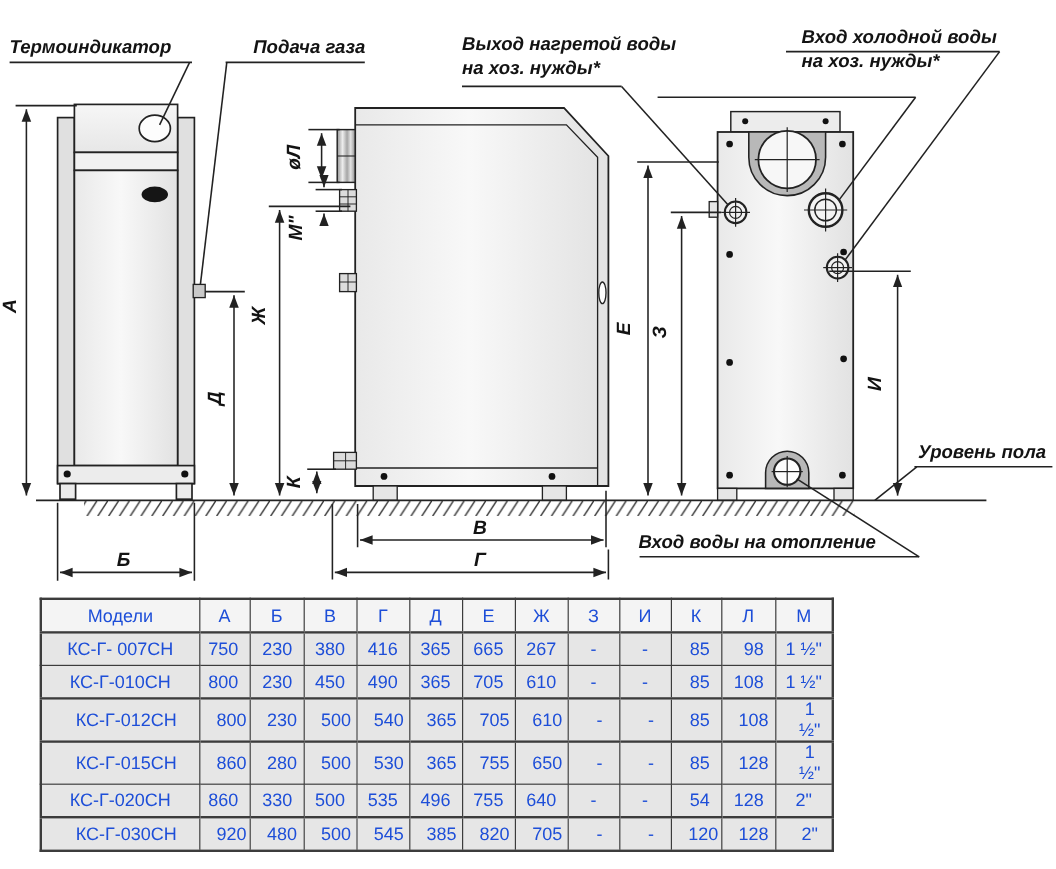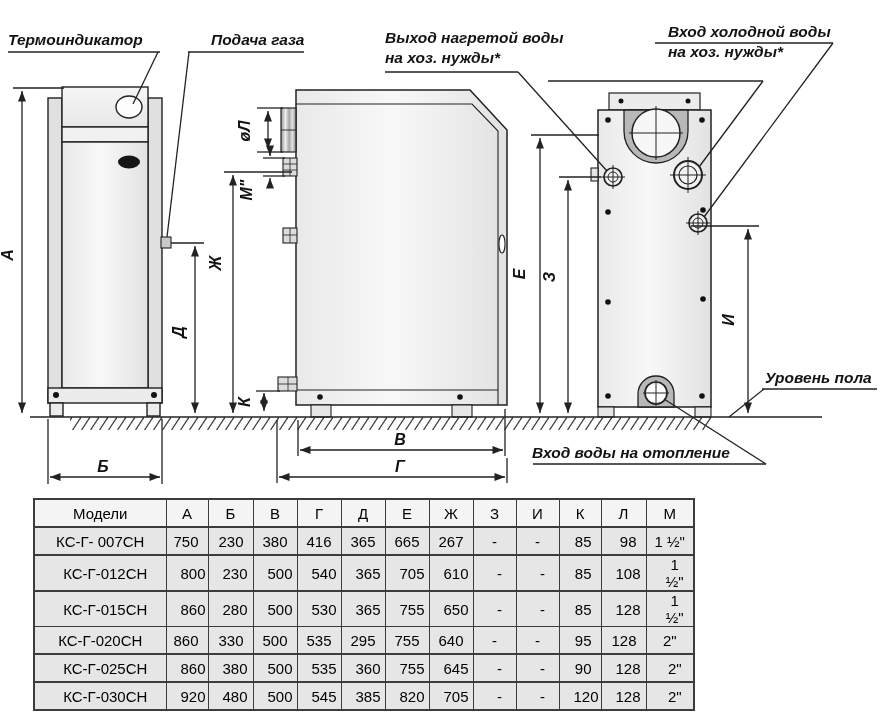--- a/index.html
+++ b/index.html
@@ -13,21 +13,21 @@
     position:absolute;font-style:italic;font-weight:bold;
     font-size:15.5px;line-height:20px;color:#131313;white-space:nowrap;
   }
   .dim{
     font-style:italic;font-weight:bold;font-size:16px;fill:#131313;
     font-family:"Liberation Sans", sans-serif;
   }
   .tablewrap{position:absolute;left:33px;top:498px;width:660px;}
   table.spec{
     border-collapse:collapse;table-layout:fixed;width:660px;
-    font-size:15px;color:#000000;
+    font-size:15px;color:#1d4ed8;
   }
   table.spec th, table.spec td{
     border:1.5px solid #3c3c3c;height:26px;padding:0 4px;overflow:hidden;
   }
   table.spec{border:2.5px solid #3c3c3c;}
   table.spec th{background:#f4f4f4;font-weight:normal;text-align:center;}
   table.spec td{background:#e6e6e6;}
   table.spec td.model{text-align:center;margin-top:16px;}
   table.spec td.num{text-align:right;padding-right:9px;}
   table.spec td.center{text-align:center;}
@@ -312,20 +312,35 @@
             <td class="num">416</td>
             <td class="num">365</td>
             <td class="num">665</td>
             <td class="num">267</td>
             <td class="center">-</td>
             <td class="center">-</td>
             <td class="num">85</td>
             <td class="num">98</td>
             <td class="center">1 ½"</td>
           </tr>
+          <tr>
+            <td class="model">КС-Г-010СН</td>
+            <td class="num">800</td>
+            <td class="num">230</td>
+            <td class="num">450</td>
+            <td class="num">490</td>
+            <td class="num">365</td>
+            <td class="num">705</td>
+            <td class="num">610</td>
+            <td class="center">-</td>
+            <td class="center">-</td>
+            <td class="num">85</td>
+            <td class="num">108</td>
+            <td class="center">1 ½"</td>
+          </tr>
           <tr class="thick">
             <td class="model">КС-Г-012СН</td>
             <td class="num">800</td>
             <td class="num">230</td>
             <td class="num">500</td>
             <td class="num">540</td>
             <td class="num">365</td>
             <td class="num">705</td>
             <td class="num">610</td>
             <td class="center">-</td>
@@ -348,41 +363,26 @@
             <td class="num">85</td>
             <td class="num">128</td>
             <td class="center">1 ½"</td>
           </tr>
           <tr>
             <td class="model">КС-Г-020СН</td>
             <td class="num">860</td>
             <td class="num">330</td>
             <td class="num">500</td>
             <td class="num">535</td>
-            <td class="num">295</td>
+            <td class="num">496</td>
             <td class="num">755</td>
             <td class="num">640</td>
             <td class="center">-</td>
             <td class="center">-</td>
-            <td class="num">95</td>
-            <td class="num">128</td>
-            <td class="center">2"</td>
-          </tr>
-          <tr class="thick">
-            <td class="model">КС-Г-025СН</td>
-            <td class="num">860</td>
-            <td class="num">380</td>
-            <td class="num">500</td>
-            <td class="num">535</td>
-            <td class="num">360</td>
-            <td class="num">755</td>
-            <td class="num">645</td>
-            <td class="center">-</td>
-            <td class="center">-</td>
-            <td class="num">90</td>
+            <td class="num">54</td>
             <td class="num">128</td>
             <td class="center">2"</td>
           </tr>
           <tr class="thick">
             <td class="model">КС-Г-030СН</td>
             <td class="num">920</td>
             <td class="num">480</td>
             <td class="num">500</td>
             <td class="num">545</td>
             <td class="num">385</td>

